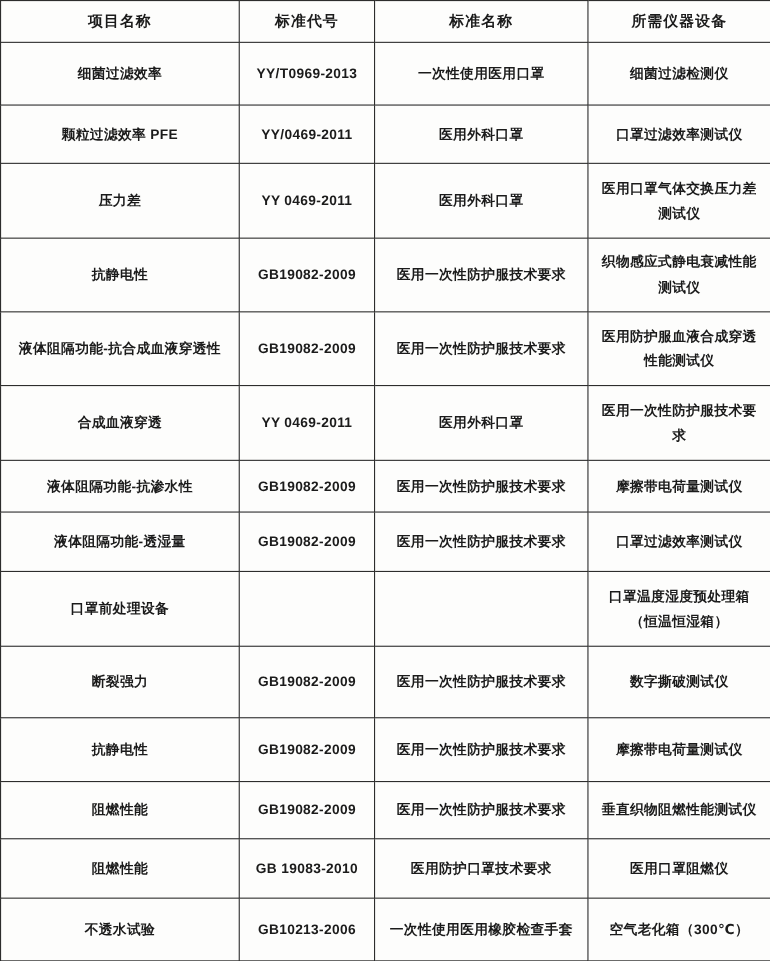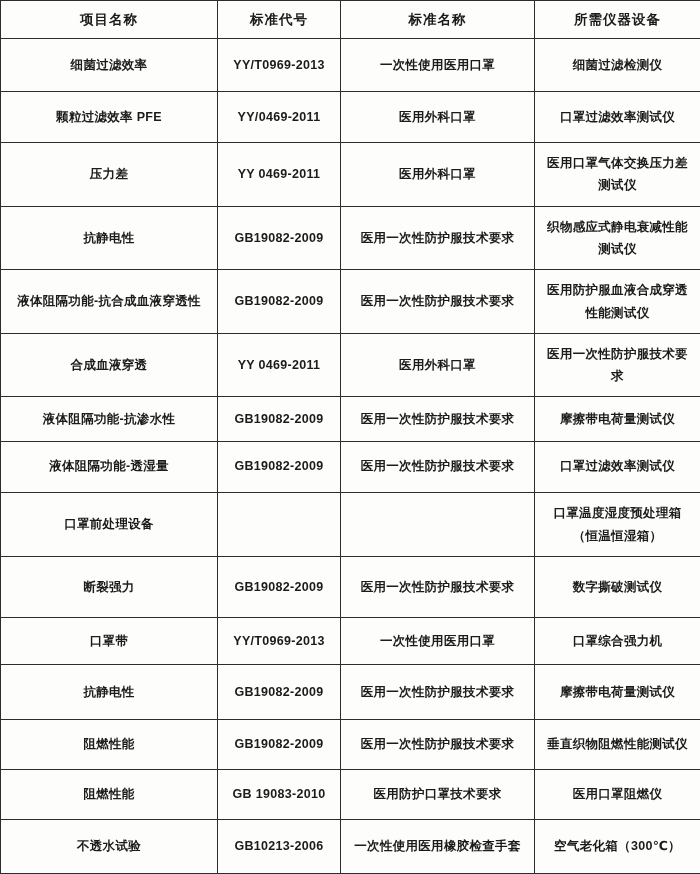--- a/index.html
+++ b/index.html
@@ -118,26 +118,20 @@
         <td></td>
         <td></td>
         <td>口罩温度湿度预处理箱（恒温恒湿箱）</td>
       </tr>
       <tr style="height:48px">
         <td>断裂强力</td>
         <td>GB19082-2009</td>
         <td>医用一次性防护服技术要求</td>
         <td>数字撕破测试仪</td>
       </tr>
-      <tr style="height:37px">
-        <td>口罩带</td>
-        <td>YY/T0969-2013</td>
-        <td>一次性使用医用口罩</td>
-        <td>口罩综合强力机</td>
-      </tr>
       <tr style="height:43px">
         <td>抗静电性</td>
         <td>GB19082-2009</td>
         <td>医用一次性防护服技术要求</td>
         <td>摩擦带电荷量测试仪</td>
       </tr>
       <tr style="height:39px">
         <td>阻燃性能</td>
         <td>GB19082-2009</td>
         <td>医用一次性防护服技术要求</td>

